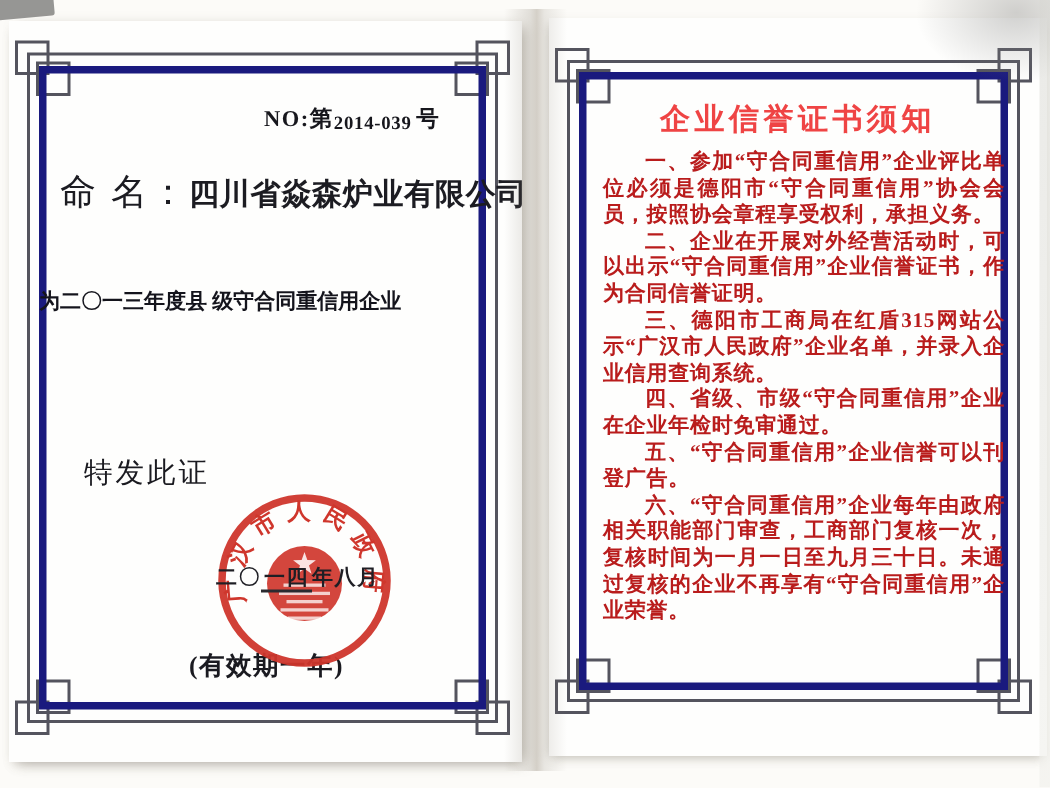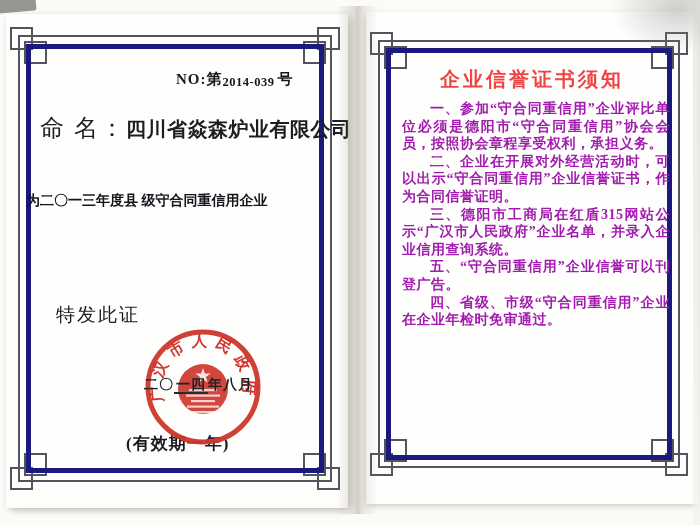--- a/index.html
+++ b/index.html
@@ -66,21 +66,21 @@
   .seal{position:absolute;left:136px;top:312px;width:122px;height:122px;z-index:2;}
   .date-line{position:absolute;left:138px;top:362px;z-index:3;color:#1e1e24;
     font-size:14px;font-weight:bold;white-space:nowrap;letter-spacing:1px;}
   .date-line .filled{border-bottom:2px solid #2a2a30;padding:0 2px;}
   .validity{position:absolute;left:120px;top:418px;font-size:17px;font-weight:bold;
     color:#1a1a20;letter-spacing:1px;}
 
   
   .notice-title{position:absolute;left:0;top:54px;width:332px;text-align:center;
     font-size:20px;font-weight:bold;color:#ef4444;letter-spacing:3px;}
-  .notice-body{position:absolute;left:36px;top:88px;width:268px;color:#a21caf;}
+  .notice-body{position:absolute;left:36px;top:88px;width:268px;color:#b91c1c;}
   .notice-body .para{margin:0;font-size:14px;line-height:17.6px;font-weight:bold;
     text-indent:2em;text-align:justify;letter-spacing:.5px;}
   .notice-body .no-indent{text-indent:0;}
 </style>
 </head>
 <body>
 
 <div id="scene">
 
   <div class="page page-left">
@@ -143,22 +143,23 @@
       <div class="corner br1"></div>
       <div class="corner br2"></div>
     </div>
     <div class="frame-navy"></div>
 
     <div class="notice-title">企业信誉证书须知</div>
     <div class="notice-body">
         <p class="para">一、参加“守合同重信用”企业评比单位必须是德阳市“守合同重信用”协会会员，按照协会章程享受权利，承担义务。</p>
         <p class="para">二、企业在开展对外经营活动时，可以出示“守合同重信用”企业信誉证书，作为合同信誉证明。</p>
         <p class="para">三、德阳市工商局在红盾315网站公示“广汉市人民政府”企业名单，并录入企业信用查询系统。</p>
+        <p class="para">四、省级、市级“守合同重信用”企业在企业年检时免审通过。</p>
         <p class="para">五、“守合同重信用”企业信誉可以刊登广告。</p>
-        <p class="para">四、省级、市级“守合同重信用”企业在企业年检时免审通过。</p>
+        <p class="para">六、“守合同重信用”企业每年由政府相关职能部门审查，工商部门复核一次，复核时间为一月一日至九月三十日。未通过复核的企业不再享有“守合同重信用”企业荣誉。</p>
       </div>
   </div>
 
   <div class="fold"></div>
   <div class="smudge-tl"></div>
   <div class="smudge-tr"></div>
   <div class="edge-right"></div>
 </div>
 
 </body></html>

